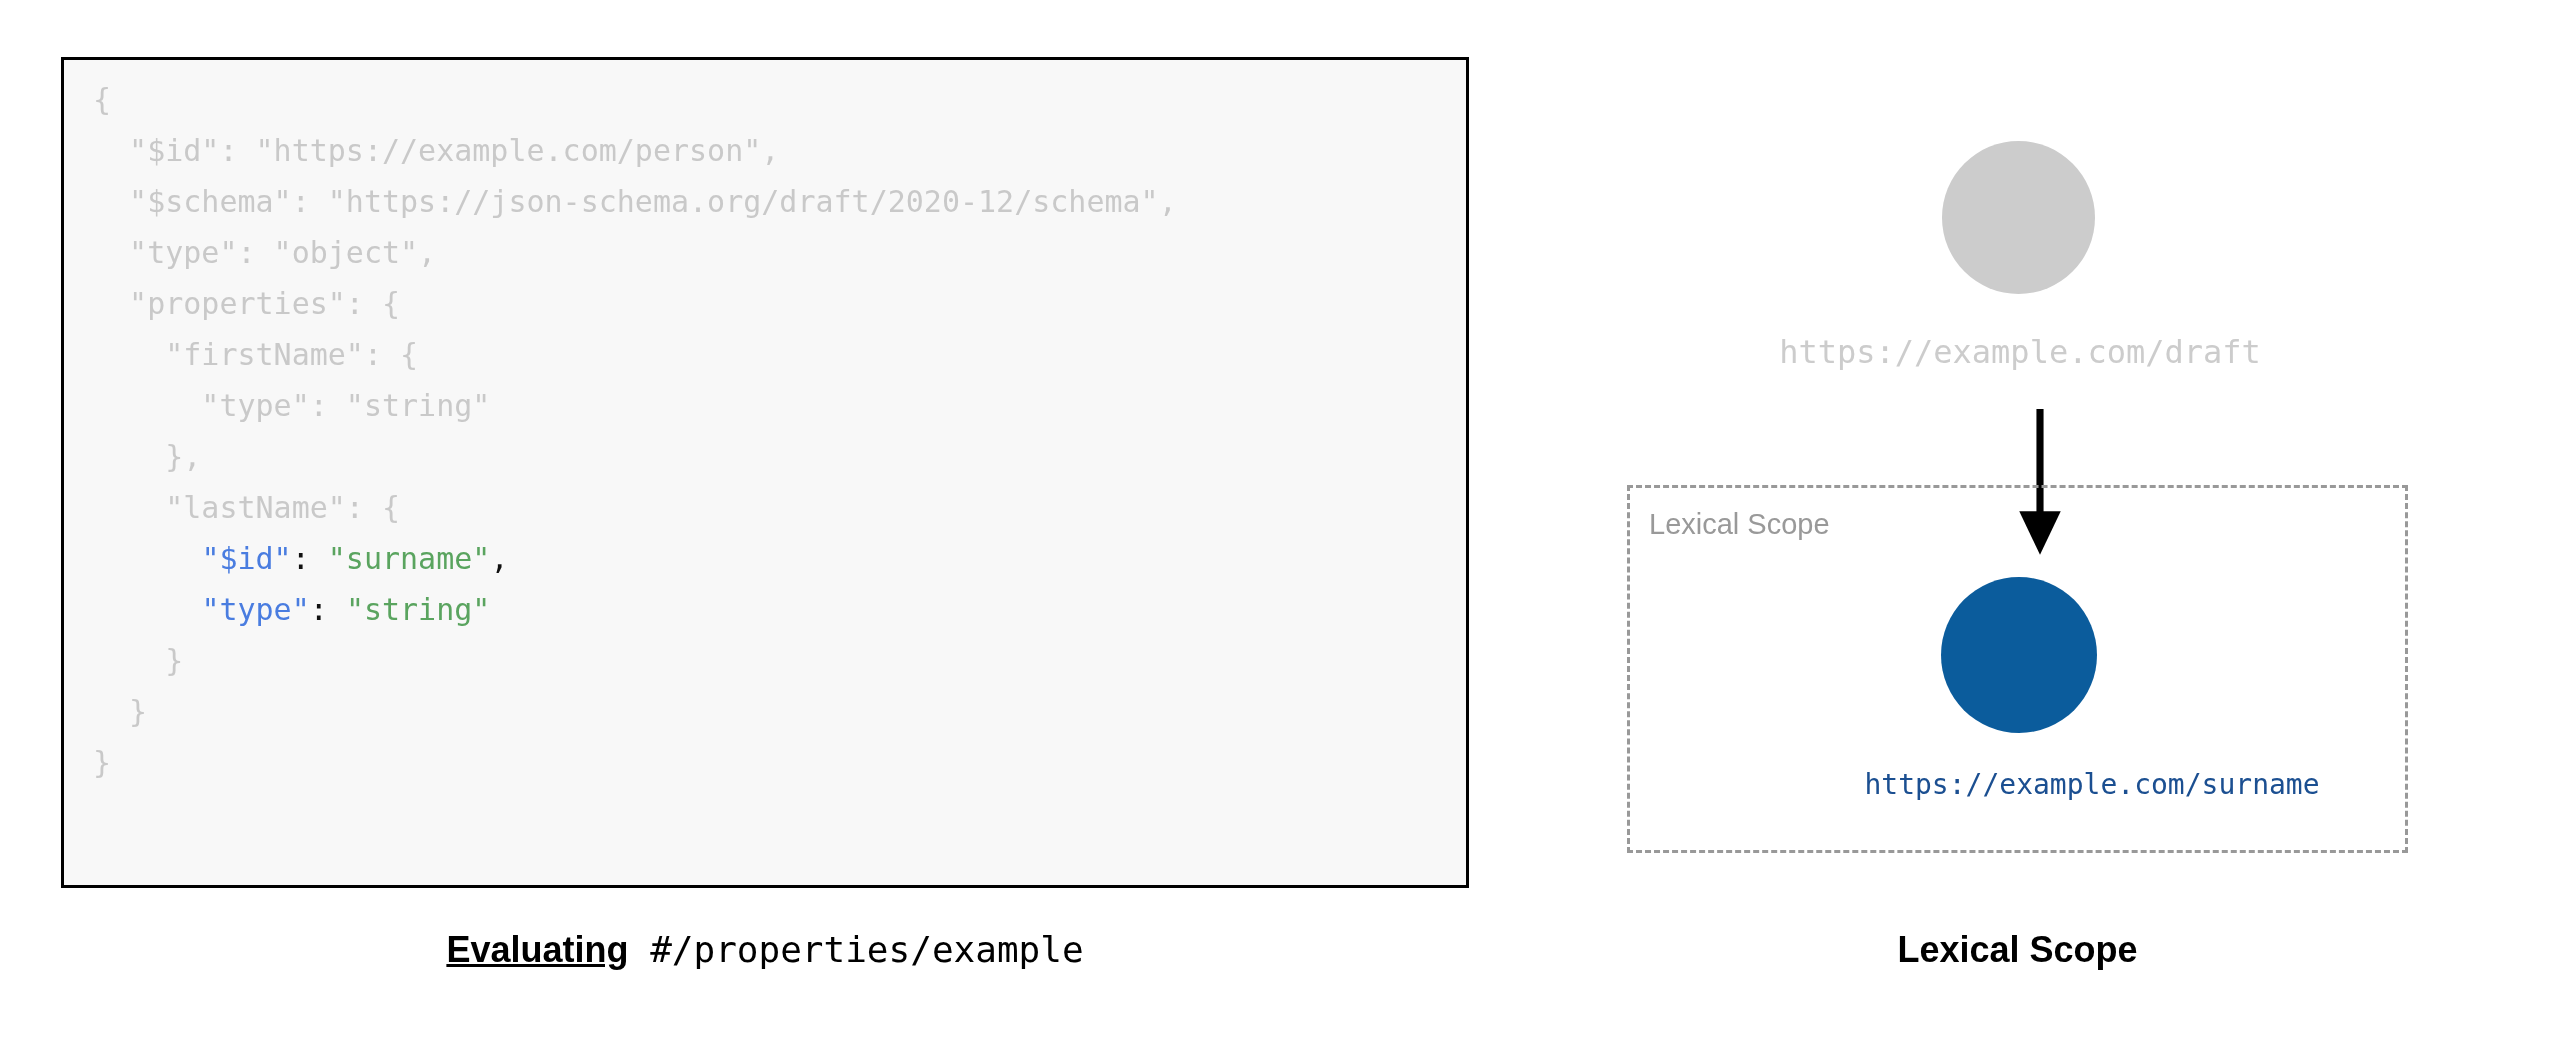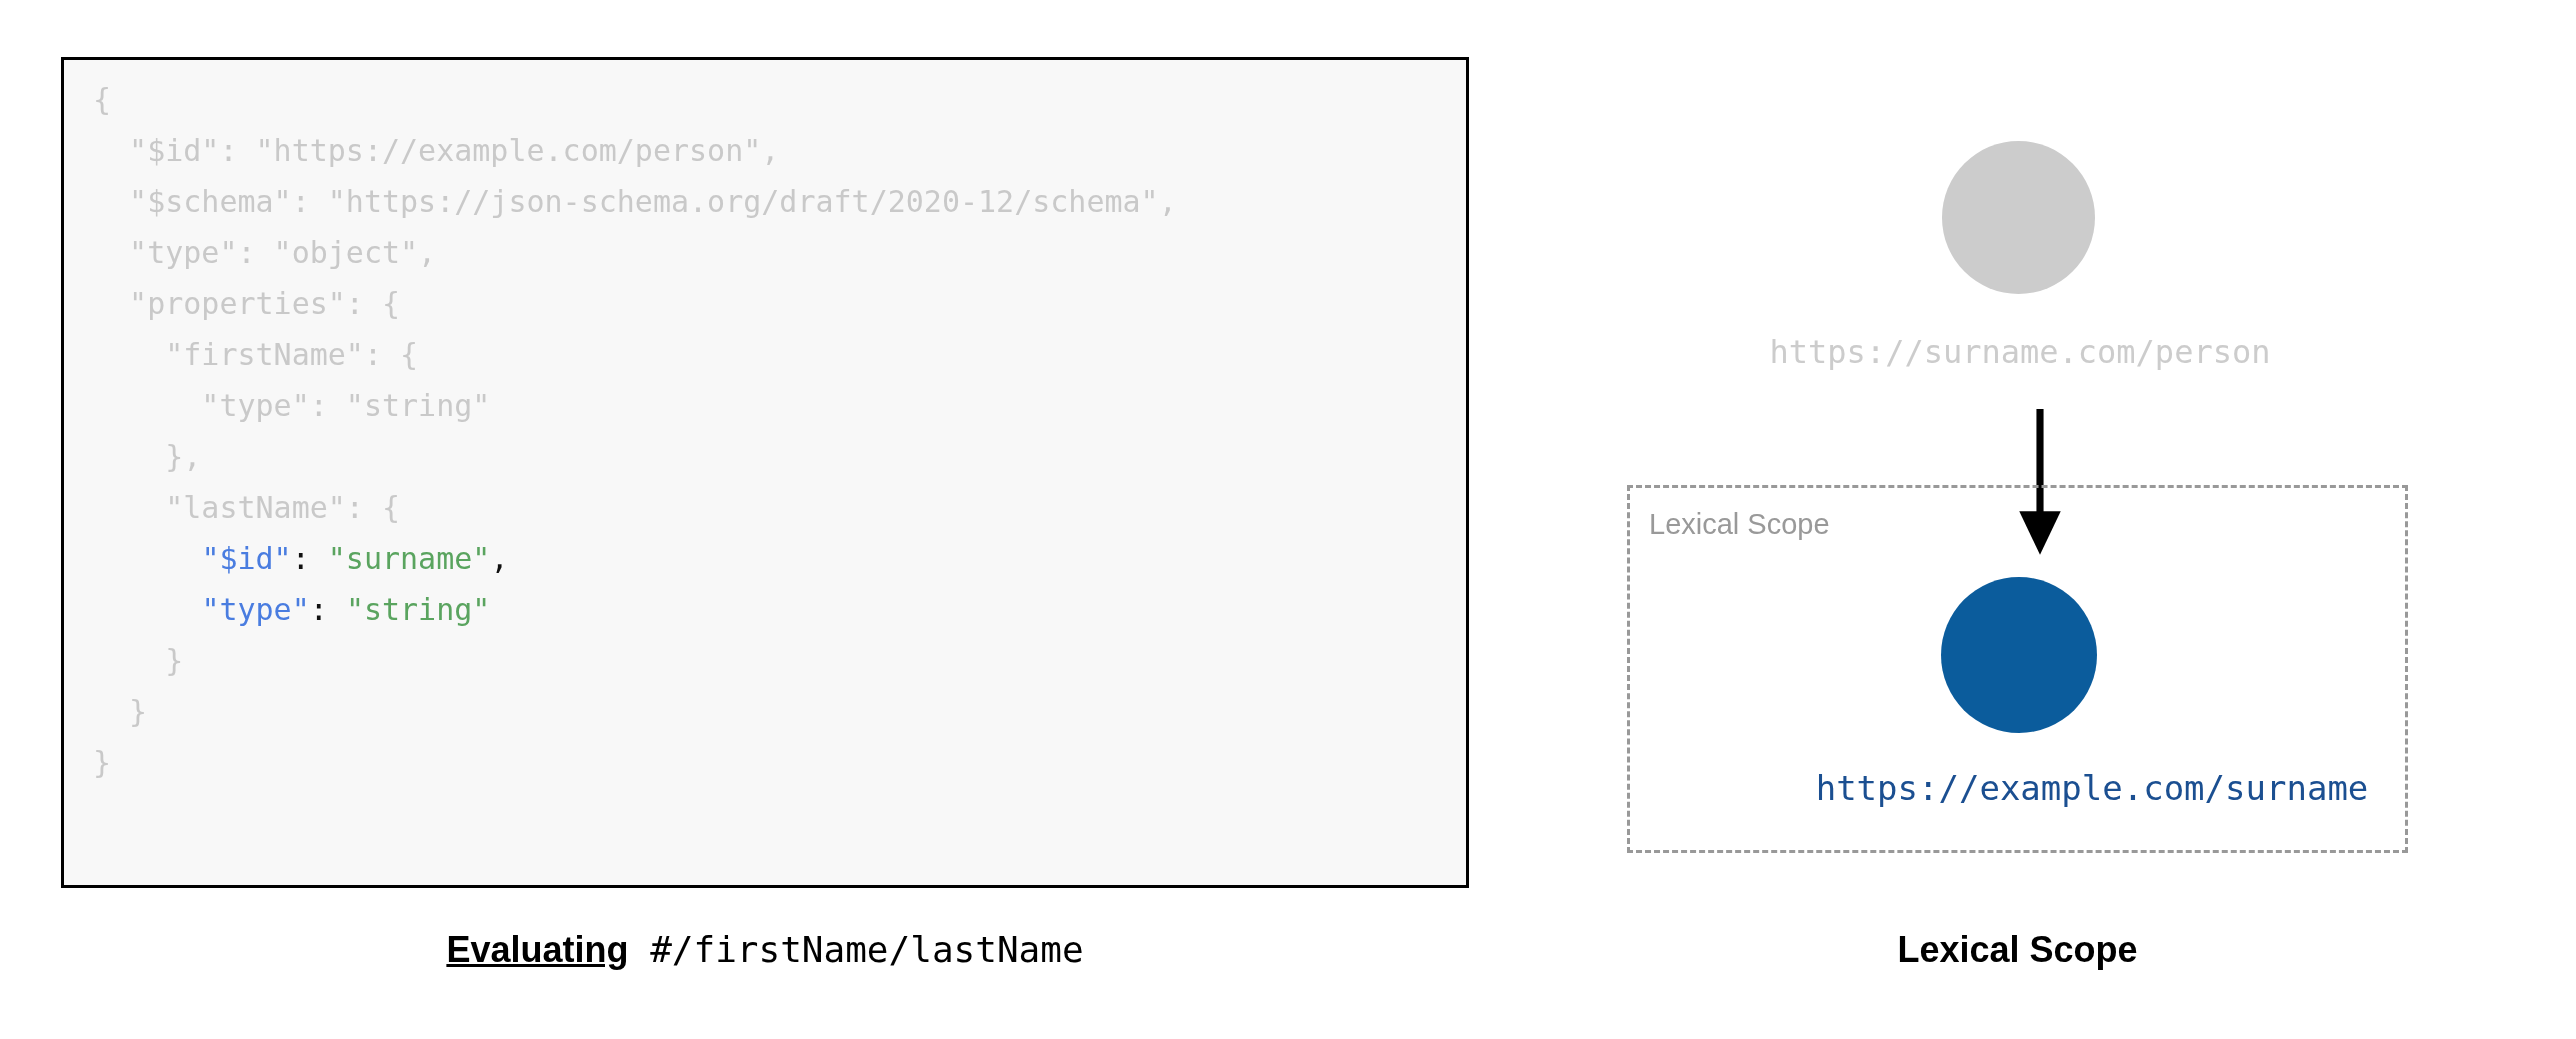--- a/index.html
+++ b/index.html
@@ -142,21 +142,21 @@
     border-radius: 50%;
     background: #0b5c9c;
   }
   #inner-node-label {
     position: absolute;
     left: 94px;
     top: 768px;
     width: 930px;
     text-align: center;
     font-family: "DejaVu Sans Mono", "Liberation Mono", monospace;
-    font-size: 34px;
+    font-size: 28px;
     color: #1b4f91;
     white-space: nowrap;
   }
 
   
   #right-caption {
     position: absolute;
     left: 94px;
     top: 929px;
     width: 781px;
@@ -171,29 +171,29 @@
 </head>
 <body>
 
 <div id="left-panel">
 
   <div id="code-box">
     <div id="code-listing"><div class="code-line"><span class="dim">{</span></div><div class="code-line"><span class="dim">  "$id": "https://example.com/person",</span></div><div class="code-line"><span class="dim">  "$schema": "https://json-schema.org/draft/2020-12/schema",</span></div><div class="code-line"><span class="dim">  "type": "object",</span></div><div class="code-line"><span class="dim">  "properties": {</span></div><div class="code-line"><span class="dim">    "firstName": {</span></div><div class="code-line"><span class="dim">      "type": "string"</span></div><div class="code-line"><span class="dim">    },</span></div><div class="code-line"><span class="dim">    "lastName": {</span></div><div class="code-line"><span class="punct">      </span><span class="key">"$id"</span><span class="punct">: </span><span class="str">"surname"</span><span class="punct">,</span></div><div class="code-line"><span class="punct">      </span><span class="key">"type"</span><span class="punct">: </span><span class="str">"string"</span></div><div class="code-line"><span class="dim">    }</span></div><div class="code-line"><span class="dim">  }</span></div><div class="code-line"><span class="dim">}</span></div></div>
   </div>
 
   <div id="left-caption">
-    <span class="cap-bold">Evaluating</span><span class="cap-mono"> </span><span class="cap-mono">#/firstName/lastName</span>
+    <span class="cap-bold">Evaluating</span><span class="cap-mono"> </span><span class="cap-mono">#/properties/example</span>
   </div>
 
 </div>
 
 <div id="right-panel">
 
   <div id="outer-node-circle"></div>
-  <div id="outer-node-label">https://surname.com/person</div>
+  <div id="outer-node-label">https://example.com/draft</div>
 
   <svg id="scope-arrow" viewBox="0 0 160 230" xmlns="http://www.w3.org/2000/svg">
     <line x1="80" y1="0" x2="80" y2="185" stroke="#000000" stroke-width="11"></line>
     <polygon points="48,158 112,158 80,225" fill="#000000"></polygon>
   </svg>
 
   <div id="lexical-scope-box"></div>
   <div id="lexical-scope-title">Lexical Scope</div>
 
   <div id="inner-node-circle"></div>

